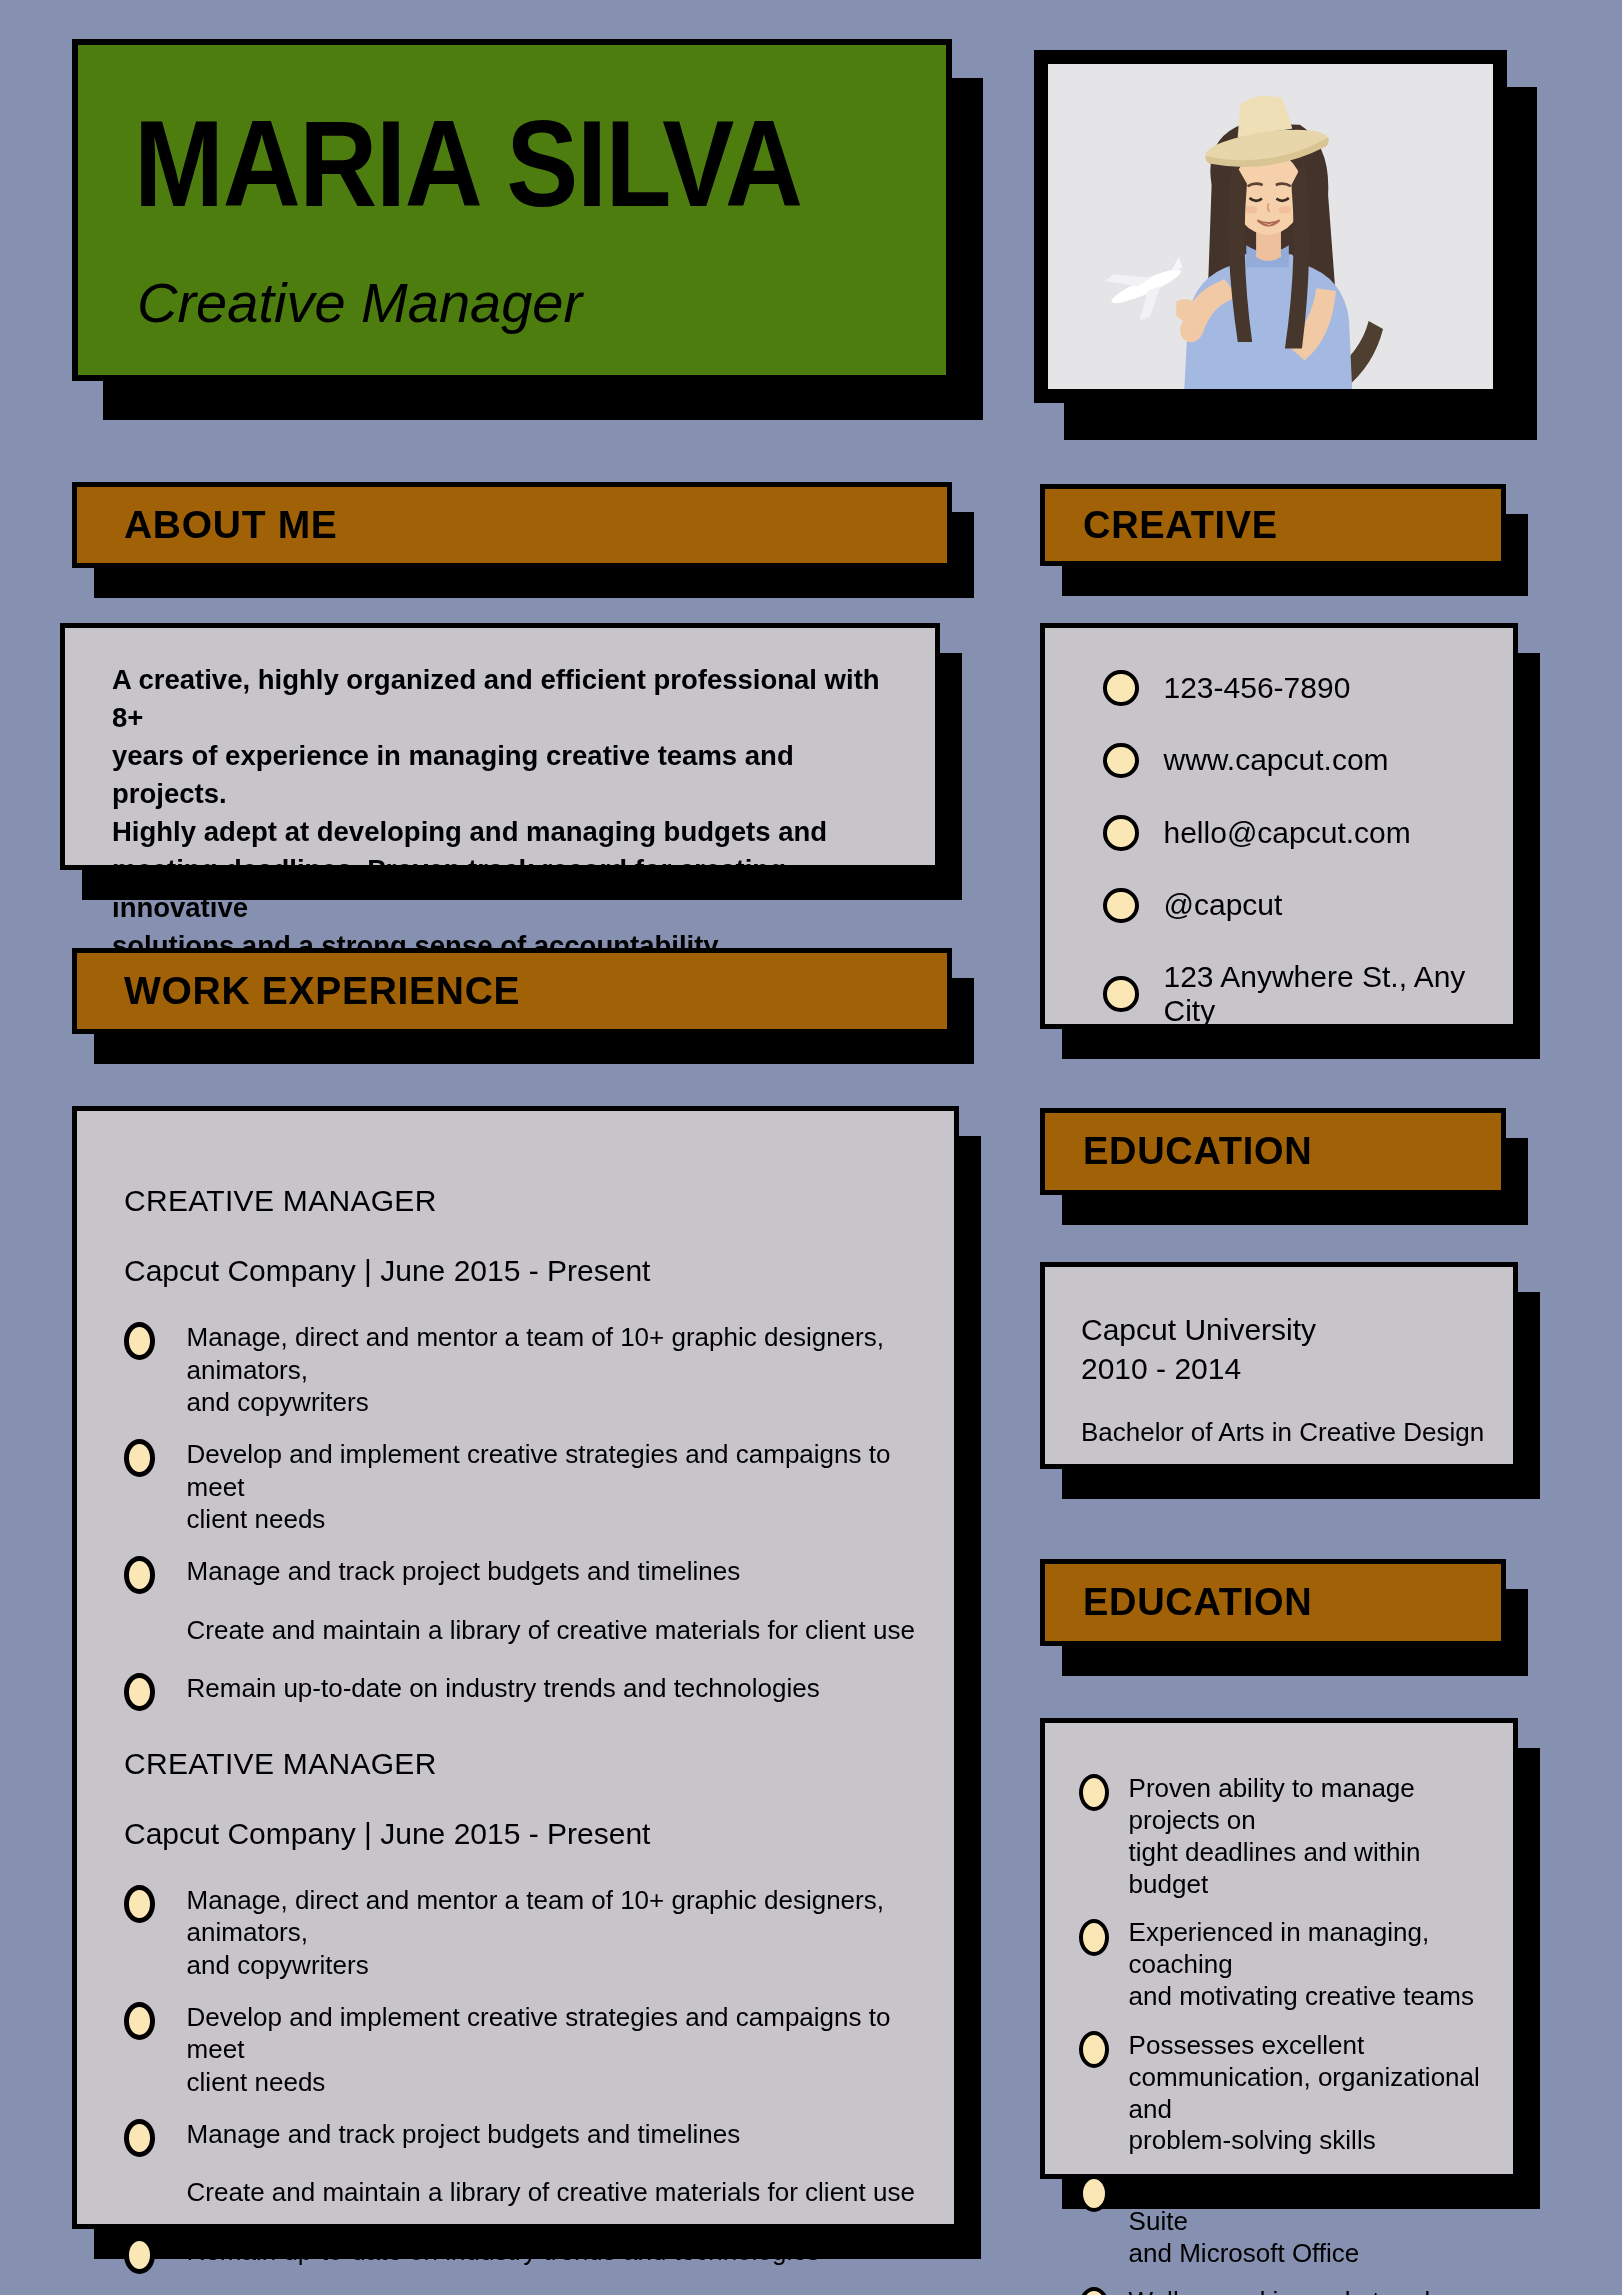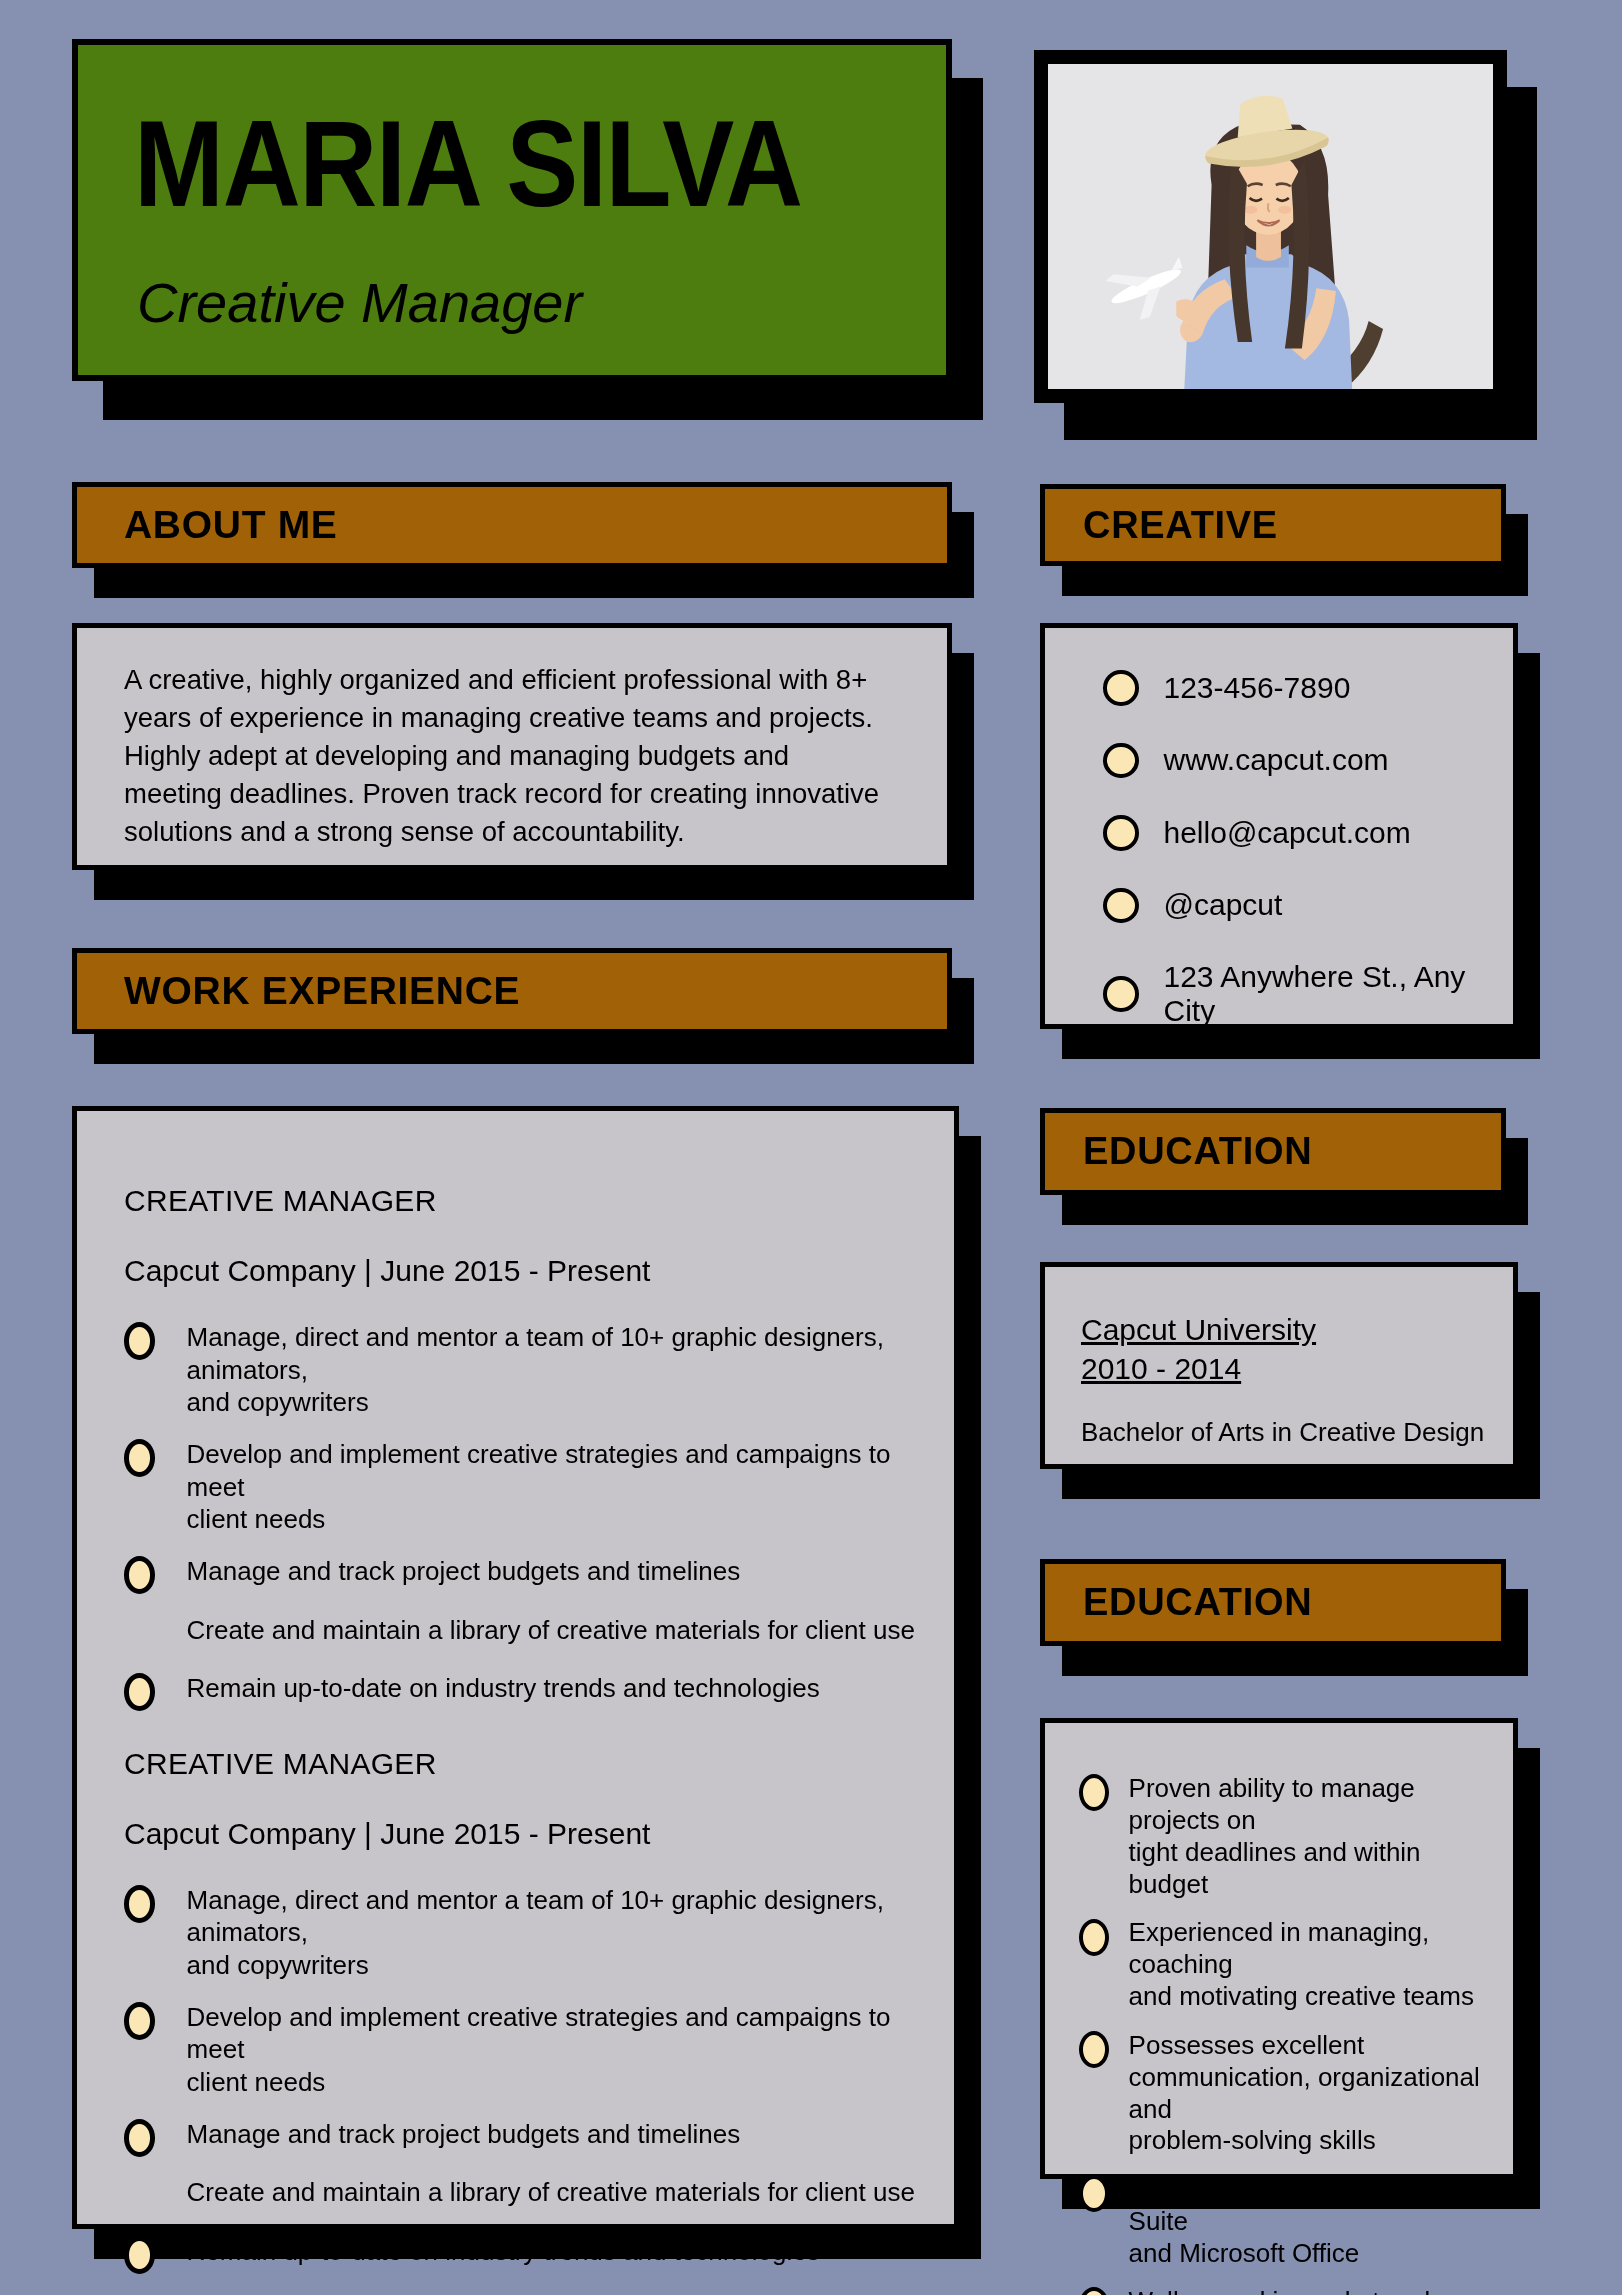--- a/index.html
+++ b/index.html
@@ -37,42 +37,42 @@
   }
   
   .photo-frame{
     left:1034px;top:50px;width:473px;height:353px;
     border:14.4px solid #000;background:#e8e7e9;
     box-shadow:30px 37px 0 0 #000;
   }
   .photo-frame svg{display:block;width:100%;height:100%;}
   
   .h-about{left:72px;top:482px;width:880px;height:86px;padding-left:47px;font-size:39px;}
-  .p-about{left:72px;top:623px;width:880px;height:247px;padding:33px 36px 0 47px;}
+  .p-about{left:60px;top:623px;width:880px;height:247px;padding:33px 36px 0 47px;font-weight:bold;}
   .about-text{font-size:27.5px;line-height:1.38;white-space:pre-line;}
   .h-work{left:72px;top:948px;width:880px;height:86px;padding-left:47px;font-size:39px;}
   .p-work{left:72px;top:1106px;width:887px;height:1123px;padding:73px 39px 0 47px;}
   .job-title{font-size:30px;font-weight:500;letter-spacing:0.3px;margin:0 0 36px 0;}
   .job-title.second{margin-top:36px;}
   .job-meta{font-size:30px;font-weight:400;margin:0 0 33px 0;}
   .wb{display:flex;margin-bottom:19.6px;font-size:26px;line-height:1.25;gap:8px;}
   .wb .txt{white-space:pre-line;}
   .dot{
     flex:none;background:#fbe7b5;border:5.2px solid #000;border-radius:50%;
   }
   .wb .dot{width:21px;height:27.5px;margin:1.3px 23.6px 0 0;}
   .dot.hidden{visibility:hidden;}
   
   .h-contact{left:1040px;top:484px;width:466px;height:82px;padding-left:38px;font-size:38px;}
   .p-contact{left:1040px;top:623px;width:478px;height:406px;padding:42px 19.6px 0 58px;}
   .crow{display:flex;align-items:center;margin-bottom:37px;font-size:30px;}
   .crow .dot{width:27.5px;height:27.5px;border-width:4.6px;margin-right:25px;}
   .h-edu1{left:1040px;top:1108px;width:466px;height:87px;padding-left:38px;font-size:38px;}
   .p-edu{left:1040px;top:1262px;width:478px;height:207px;padding:43px 19.6px 0 36px;}
-  .edu-line{font-size:30px;line-height:1.3;text-decoration:underline;}
+  .edu-line{font-size:30px;line-height:1.3;}
   .edu-degree{font-size:26px;margin-top:29px;}
   .h-edu2{left:1040px;top:1559px;width:466px;height:87px;padding-left:38px;font-size:38px;}
   .p-skills{left:1040px;top:1718px;width:478px;height:461px;padding:50px 17px 0 34px;}
   .srow{display:flex;margin-bottom:16.4px;font-size:26px;line-height:1.23;}
   .srow .txt{white-space:pre-line;}
   .srow .dot{width:22px;height:29px;border-width:4.6px;margin:1.3px 19.6px 0 0;}
 </style>
 </head>
 <body>
 

